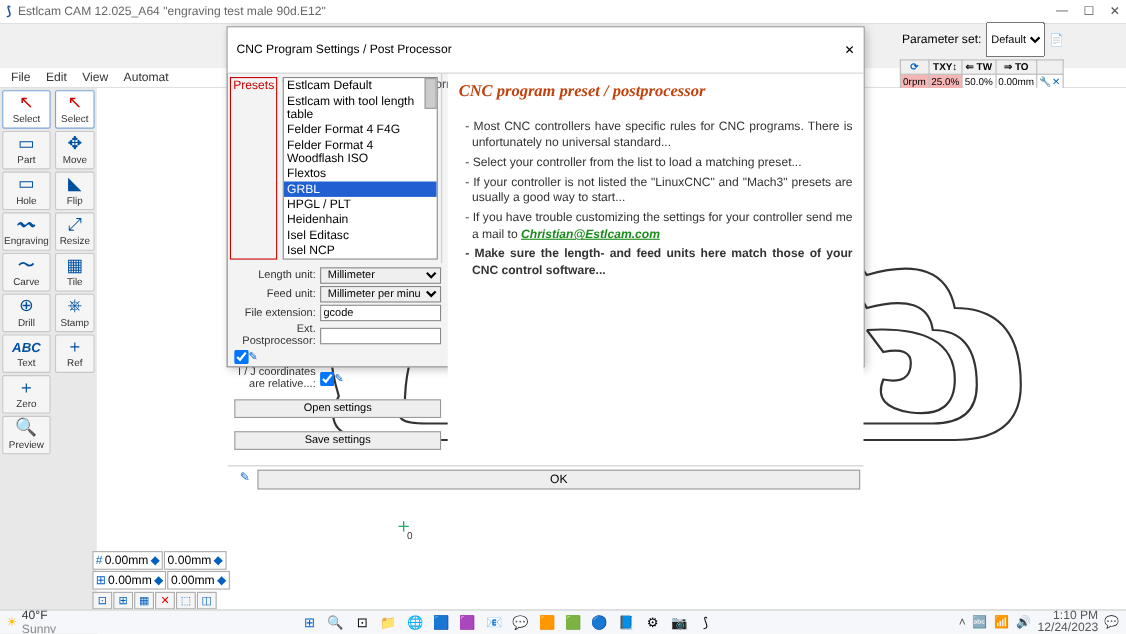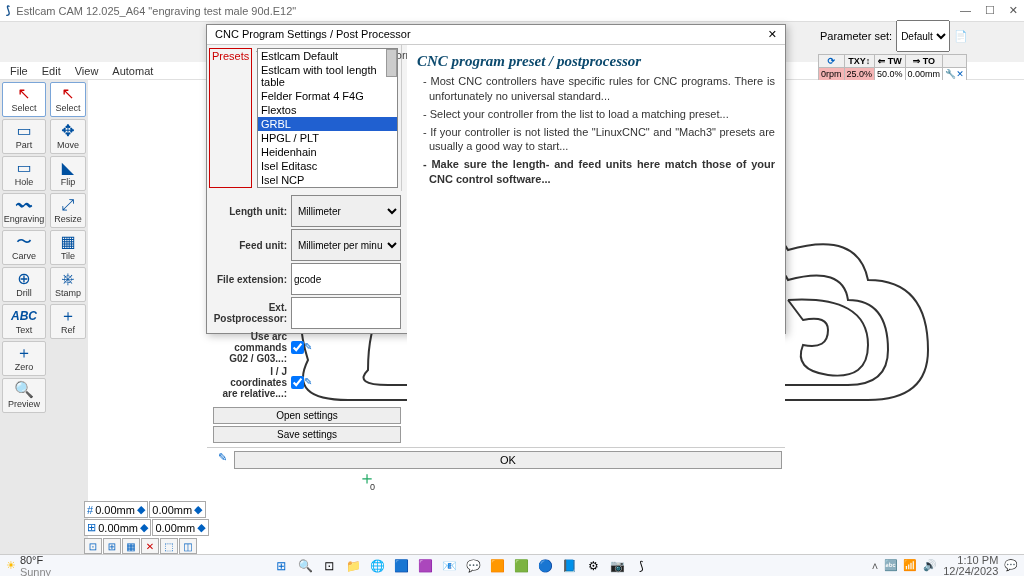--- a/index.html
+++ b/index.html
@@ -26,47 +26,47 @@
 .rightpanel { position: absolute; top: 18px; right: 6px; width: 200px; font-size: 10px; }
 .paramhead { display: flex; gap: 4px; align-items: center; padding: 2px; }
 .paramhead select { font-size: 10px; height: 32px; }
 .paramtable { border-collapse: collapse; }
 .paramtable th, .paramtable td { border: 1px solid #bbb; padding: 1px 2px; font-size: 9px; text-align: center; background: #fff; }
 .paramtable th { background: #f0f0f0; }
 .paramtable .pink { background: #f5b5b5; }
 .iconcell { color: #0060c0; }
 
 .dialog { position: absolute; top: 24px; left: 206px; width: 580px; height: 310px; background: #f3f3f3; border: 1px solid #888; box-shadow: 2px 2px 8px rgba(0,0,0,.25); display: flex; flex-direction: column; }
-.dialog .dtitle { background: #fff; padding: 3px 8px; display: flex; justify-content: space-between; border-bottom: 1px solid #ccc; font-size: 11px; }
+.dialog .dtitle { background: #fff; padding: 14px 8px; display: flex; justify-content: space-between; border-bottom: 1px solid #ccc; font-size: 11px; }
 .dialog .dbody { display: flex; flex: 1; }
 .dcol-left { width: 195px; border-right: 1px solid #ccc; display: flex; }
 .tablist { width: 50px; display: flex; flex-direction: row; gap: 2px; padding: 3px 2px; font-size: 9px; text-align: right; color: #444; }
 .tablist .tab { padding: 1px 2px; }
 .tablist .tab.sel { border: 1px solid #c00; color: #c00; }
 .presetlist { flex: 1; background: #fff; border: 1px solid #888; margin: 3px 3px 3px 0; font-size: 10px; overflow: hidden; position: relative; }
 .presetlist .opt { padding: 1px 3px; }
 .presetlist .opt.sel { background: #2060d0; color: #fff; }
 .presetlist .scrollthumb { position: absolute; right: 0; top: 0; width: 11px; height: 28px; background: #ccc; border: 1px solid #999; }
 
 .formarea { padding: 4px 6px; }
 .formrow { display: flex; align-items: center; margin-bottom: 2px; gap: 4px; }
-.formrow label { flex: 1; text-align: right; font-size: 10px; color: #333; font-weight: bold; }
-.formrow select, .formrow input[type=text] { width: 110px; font-size: 10px; height: 32px; border: 1px solid #888; padding: 0 2px; }
+.formrow label { flex: 1; text-align: right; font-size: 10px; color: #333; }
+.formrow select, .formrow input[type=text] { width: 110px; font-size: 10px; height: 15px; border: 1px solid #888; padding: 0 2px; }
 .formrow .chk { width: 110px; display: flex; justify-content: flex-start; }
 .formrow .edit { color: #06c; font-size: 10px; }
 
 .btnrow { padding: 2px 6px; }
-.btnrow button { width: 100%; background: #eee; border: 1px solid #999; font-size: 10px; padding: 2px; margin-bottom: 2px; }
+.btnrow button { width: 100%; background: #eee; border: 1px solid #999; font-size: 10px; padding: 2px; margin-bottom: 12px; }
 
 .okbar { border-top: 1px solid #ccc; padding: 3px; display: flex; }
 .okbar .pen { width: 24px; color: #06c; padding-left: 8px; }
 .okbar button { flex: 1; background: #eee; border: 1px solid #999; font-size: 11px; padding: 2px; }
 
 .infopanel { flex: 1; background: #fff; padding: 8px 10px; font-size: 11px; color: #333; overflow: hidden; }
-.infopanel h3 { font-family: Georgia, serif; font-style: italic; font-weight: bold; font-size: 15px; color: #0c4a6e; margin-bottom: 4px; }
+.infopanel h3 { font-family: Georgia, serif; font-style: italic; font-weight: bold; font-size: 15px; color: #c2410c; margin-bottom: 16px; }
 .infopanel ul { list-style: none; padding-left: 6px; }
 .infopanel li { text-indent: -6px; padding-left: 6px; margin-bottom: 3px; line-height: 1.35; text-align: justify; }
 .infopanel li::before { content: "- "; }
 .infopanel a { color: #1a8a1a; font-style: italic; font-weight: bold; text-decoration: underline; }
 .infopanel .bold { font-weight: bold; }
 
 .bottom-status { position: absolute; bottom: 22px; left: 84px; display: flex; flex-direction: column; gap: 1px; }
 .status-row { display: flex; gap: 1px; }
 .status-cell { background: #fff; border: 1px solid #aaa; padding: 1px 2px; font-size: 9px; display: flex; align-items: center; gap: 2px; }
 .status-cell .ico { color: #0060c0; }
@@ -250,20 +250,21 @@
           <div class="tab sel">Presets</div>
           <div class="tab">Texts</div>
           <div class="tab">Values</div>
           <div class="tab">Commands</div>
           <div class="tab">Formatting</div>
         </div>
         <div class="presetlist">
           <div class="opt">Estlcam Default</div>
           <div class="opt">Estlcam with tool length table</div>
           <div class="opt">Felder Format 4 F4G</div>
+          <div class="opt">Felder Format 4 Woodflash ISO</div>
           <div class="opt">Flextos</div>
           <div class="opt sel">GRBL</div>
           <div class="opt">HPGL / PLT</div>
           <div class="opt">Heidenhain</div>
           <div class="opt">Isel Editasc</div>
           <div class="opt">Isel NCP</div>
           <div class="scrollthumb"></div>
         </div>
       </div>
       <div class="formarea">
@@ -277,21 +278,20 @@
           </div>
         <div class="formrow">
             <label>File extension:</label>
             <input type="text" value="gcode" style="">
           </div>
         <div class="formrow">
             <label>Ext. Postprocessor:</label>
             <input type="text" value="" style="">
           </div>
         <div class="formrow">
-            <label>Use arc commands G02 / G03...:</label>
             <div class="chk">
               <input type="checkbox" checked="" style="">
               <span class="edit">✎</span>
             </div>
           </div>
         <div class="formrow">
             <label>I / J coordinates are relative...:</label>
             <div class="chk">
               <input type="checkbox" checked="" style="">
               <span class="edit">✎</span>
@@ -302,20 +302,21 @@
         <button>Open settings</button>
         <button>Save settings</button>
       </div>
     </div>
     <div class="infopanel">
       <h3>CNC  program  preset  /  postprocessor</h3>
       <ul>
         <li>Most CNC controllers have specific rules for CNC programs. There is unfortunately no universal standard...</li>
         <li>Select your controller from the list to load a matching preset...</li>
         <li>If your controller is not listed the "LinuxCNC" and "Mach3" presets are usually a good way to start...</li>
+        <li><span>If you have trouble customizing the settings for your controller send me a mail to </span><a>Christian@Estlcam.com</a></li>
         <li class="bold">Make sure the length- and feed units here match those of your CNC control software...</li>
       </ul>
     </div>
   </div>
   <div class="okbar">
     <span class="pen">✎</span>
     <button>OK</button>
   </div>
 </div>
 
@@ -349,21 +350,21 @@
     <div class="mi" style="color:#c00">✕</div>
     <div class="mi">⬚</div>
     <div class="mi">◫</div>
   </div>
 </div>
 
 <div class="taskbar">
   <div class="weather">
     <span style="color:#fb0">☀</span>
     <div>
-        <div>80°F</div>
+        <div>40°F</div>
         <div style="color:#888">Sunny</div>
       </div>
   </div>
   <div class="center">
     <div class="ti" style="color:#06c">⊞</div>
     <div class="ti">🔍</div>
     <div class="ti">⊡</div>
     <div class="ti">📁</div>
     <div class="ti">🌐</div>
     <div class="ti">🟦</div>

